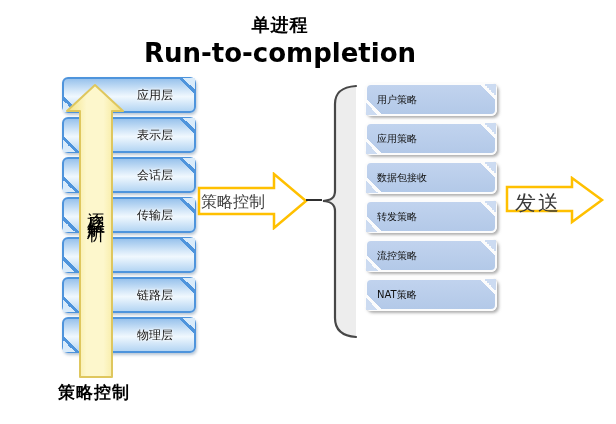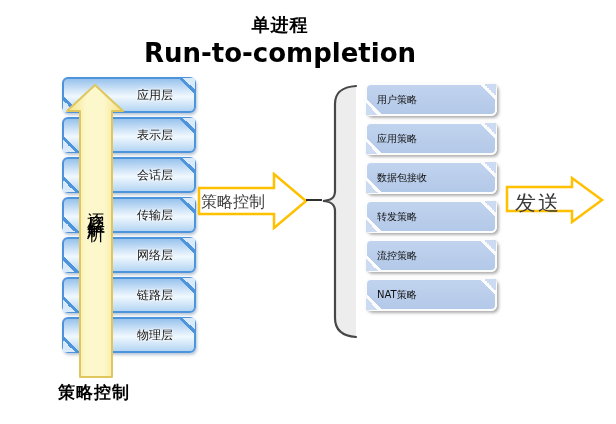--- a/index.html
+++ b/index.html
@@ -98,21 +98,20 @@
       <span class="lbl">会话层</span>
     </div>
   <div class="abs layer-box" style="top:197px">
       <div class="fold tr"></div>
       <div class="fold bl"></div>
       <span class="lbl">传输层</span>
     </div>
   <div class="abs layer-box" style="top:237px">
       <div class="fold tr"></div>
       <div class="fold bl"></div>
-      <span class="lbl">网络层</span>
     </div>
   <div class="abs layer-box" style="top:277px">
       <div class="fold tr"></div>
       <div class="fold bl"></div>
       <span class="lbl">链路层</span>
     </div>
   <div class="abs layer-box" style="top:317px">
       <div class="fold tr"></div>
       <div class="fold bl"></div>
       <span class="lbl">物理层</span>

